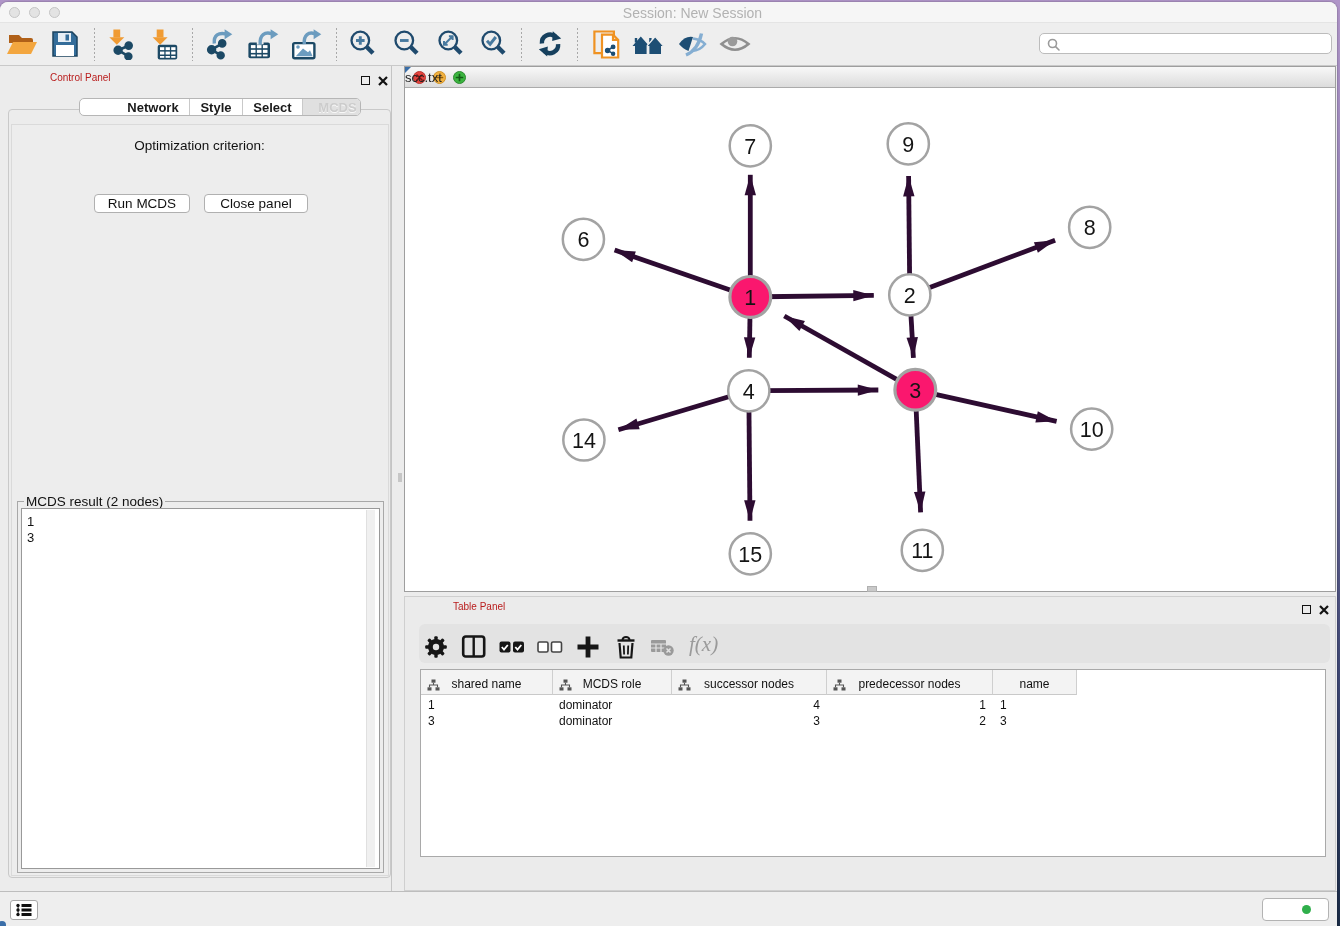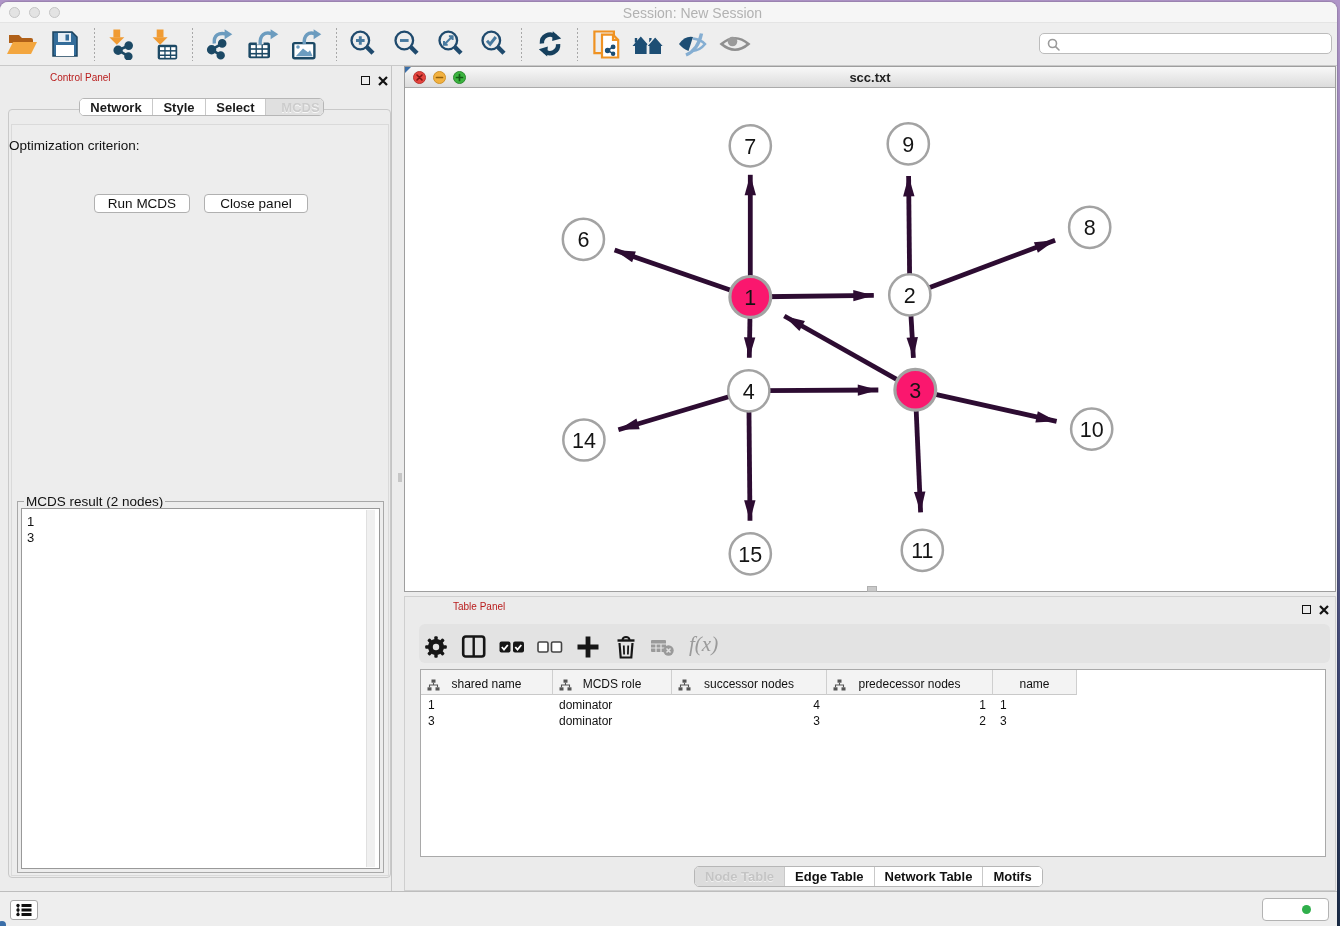--- a/index.html
+++ b/index.html
@@ -16,32 +16,32 @@
 
   
   .cpanel { position:absolute; left:0; top:64px; width:392px; height:825px; background:#ececec; border-right:1px solid #c4c4c4; }
   .ptitle { position:absolute; left:15px; top:6px; font-size:10px; color:#b91c1c;margin-left:35px; }
   .card { position:absolute; left:8px; top:43px; width:383px; height:769px; border:1px solid #c9c9c9; border-radius:4px; background:#ececec; }
   .innercard { position:absolute; left:2px; top:14px; width:378px; height:752px; border:1px solid #dadada; background:#ededed; }
   .tabs { position:absolute; left:79px; top:32px; height:18px; display:flex; border:1px solid #b6b6b6; border-radius:5px; overflow:hidden; background:#fff; }
   .tab { font-size:13px; font-weight:bold; color:#1a1a1a; text-align:center; line-height:17px; border-left:1px solid #c9c9c9; background:#fff; }
   .tab:first-child { border-left:none; }
   .tab.sel { background:#e0e0e0; color:#cccccc; text-shadow:0 1px 0 #f8f8f8;padding-left:12px; }
-  .optlabel { position:absolute; left:0; top:28px; width:100%; font-size:13.5px; color:#111; }
+  .optlabel { position:absolute; left:0; top:28px; width:100%; text-align:center; font-size:13.5px; color:#111; }
   .combo { position:absolute; left:36px; top:52px; width:310px; height:19px; background:#fff; border:1px solid #b4b4b4; border-radius:4px; font-size:13.5px; color:#111; line-height:17px; padding-left:13px; }
   .btn { position:absolute; height:19px; background:#fff; border:1px solid #b0b0b0; border-radius:4px; font-size:13.5px; color:#111; text-align:center; line-height:17px; }
   .fieldset { position:absolute; left:8px; top:391px; width:367px; height:372px; border:1px solid #a8a8a8; }
   .fieldset .legend { position:absolute; left:6px; top:-8px; background:#ececec; padding:0 2px; font-size:13.5px; color:#111; }
   .fstext { position:absolute; left:3px; top:6px; right:3px; bottom:3px; background:#fff; border:1px solid #999; font-size:13px; color:#111; padding:5px 0 0 5px; line-height:16px; }
   .fsscroll { position:absolute; right:4px; top:1px; bottom:1px; width:9px; background:#f0f0f0; border-left:1px solid #e0e0e0; }
 
   
   .netwin { position:absolute; left:404px; top:64px; width:932px; height:526px; background:#fff; border:1px solid #9e9e9e; }
   .nettb { position:absolute; left:0; top:0; width:100%; height:21px; background:linear-gradient(#f8f8f8, #dcdcdc); border-bottom:1px solid #ababab; }
-  .nettitle { position:absolute; width:100%; top:3px; text-align:center; font-size:13px; font-weight:bold; color:#222; }
+  .nettitle { position:absolute; width:100%; top:3px; font-size:13px; font-weight:normal; color:#222; }
   .light { position:absolute; top:4px; width:13px; height:13px; border-radius:50%; }
   .light svg { position:absolute; left:0; top:0; }
 
   
   .tpanel { position:absolute; left:404px; top:594px; width:932px; height:295px; background:#ebebeb; border:1px solid #cfcfcf; }
   .ttoolbar { position:absolute; left:14px; top:27px; width:911px; height:39px; background:#e3e3e3; border-radius:6px; }
   .ttable { position:absolute; left:15px; top:72px; width:906px; height:188px; background:#fff; border:1px solid #a9a9a9; }
   .thcol { position:absolute; top:0; height:25px; background:#f3f3f3; border-right:1px solid #cfcfcf; border-bottom:1px solid #c9c9c9; font-size:12px; color:#111; text-align:center; line-height:28px; }
   .trow { position:absolute; font-size:12px; color:#111; height:16px; line-height:16px; }
   .btabs { position:absolute; left:289px; top:269px; height:21px; display:flex; border:1px solid #b6b6b6; border-radius:5px; overflow:hidden; background:#fff; }
@@ -237,21 +237,21 @@
       <div class="innercard"></div>
       <div class="optlabel">Optimization criterion:</div>
       <div class="btn" style="left:85px; top:84px; width:96px;">Run MCDS</div>
       <div class="btn" style="left:195px; top:84px; width:104px;text-align:center;">Close panel</div>
       <div class="fieldset">
         <div class="legend">MCDS result (2 nodes)</div>
         <div class="fstext">1<br>3<div class="fsscroll"></div></div>
       </div>
     </div>
     <div class="tabs">
-      <div class="tab" style="width:72px;">Network</div>
+      <div class="tab" style="width:72px;margin-left:37px;">Network</div>
         <div class="tab" style="width:53px;">Style</div>
         <div class="tab" style="width:60px;">Select</div>
         <div class="tab sel" style="width:58px;">MCDS</div>
     </div>
   </div>
 
   <div style="position:absolute; left:398px; top:471px; width:4px; height:9px; background:#c6c6c6;"></div>
   <div style="position:absolute; left:867px; top:584px; width:10px; height:6px; background:#c9c9c9; border:1px solid #b0b0b0; z-index:30;"></div>
 
   <div class="netwin">
@@ -421,26 +421,20 @@
       <div class="trow" style="left:138px; top:27px;">dominator</div>
       <div class="trow" style="left:251px; top:27px; width:148px; text-align:right;">4</div>
       <div class="trow" style="left:406px; top:27px; width:159px; text-align:right;">1</div>
       <div class="trow" style="left:579px; top:27px;">1</div>
       <div class="trow" style="left:7px; top:43px;">3</div>
       <div class="trow" style="left:138px; top:43px;">dominator</div>
       <div class="trow" style="left:251px; top:43px; width:148px; text-align:right;">3</div>
       <div class="trow" style="left:406px; top:43px; width:159px; text-align:right;">2</div>
       <div class="trow" style="left:579px; top:43px;">3</div>
     </div>
-    <div class="btabs">
-      <div class="btab sel">Node Table</div>
-        <div class="btab">Edge Table</div>
-        <div class="btab">Network Table</div>
-        <div class="btab">Motifs</div>
-    </div>
   </div>
 
   <div class="statusbar">
     <div class="listbtn">
       <svg width="26" height="18" viewBox="0 0 26 18" style="position:absolute;left:0;top:0;">
         <circle cx="7" cy="4.5" r="1.7" fill="#111"></circle>
           <rect x="10.5" y="3" width="10" height="3" fill="#111"></rect>
         <circle cx="7" cy="9" r="1.7" fill="#111"></circle>
           <rect x="10.5" y="7.5" width="10" height="3" fill="#111"></rect>
         <circle cx="7" cy="13.5" r="1.7" fill="#111"></circle>

